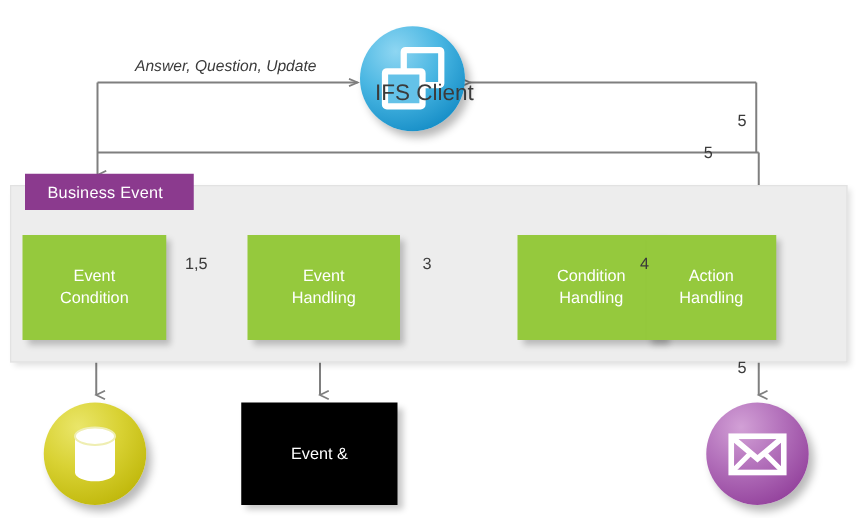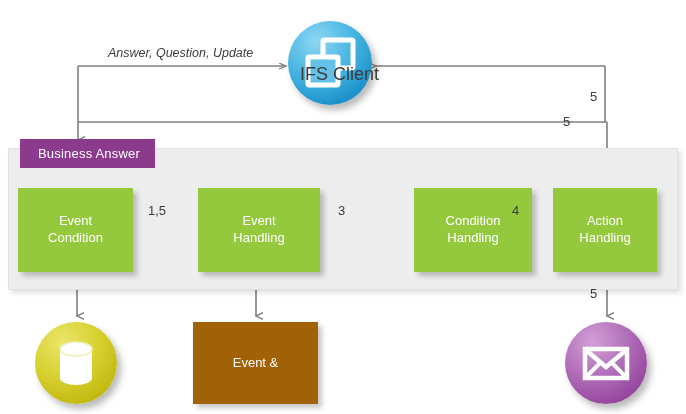--- a/index.html
+++ b/index.html
@@ -35,26 +35,26 @@
     top:188px;height:84px;background:#95C93D;color:#ffffff;
     display:flex;flex-direction:column;align-items:center;
     justify-content:center;line-height:1.28;font-size:13px;
     box-shadow:4px 4px 5px rgba(0,0,0,0.22);
     text-align:center;
   }
   .pbox span{display:block;}
   #box-event-production{left:18px;width:115px;}
   #box-event-handling  {left:198px;width:122px;}
   #box-condition-handling{left:372px;width:118px;margin-left:42px;}
-  #box-action-handling {left:553px;width:104px;}
+  #box-action-handling {left:517px;width:104px;}
 
   
   .obox{
     left:193px;top:322px;width:125px;height:82px;
-    background:#a16207;color:#ffffff;
+    background:#000000;color:#ffffff;
     display:flex;flex-direction:column;align-items:center;
     justify-content:center;line-height:1.35;font-size:13px;
     box-shadow:4px 4px 5px rgba(0,0,0,0.22);text-align:left;
   }
 
   
   .node{border-radius:50%;box-shadow:4px 5px 7px rgba(0,0,0,0.28);}
   #node-ifs-client{
     left:288px;top:21px;width:84px;height:84px;
     background:radial-gradient(circle at 34% 24%, #8ed6f2 0%, #49b6e2 42%, #1a91c9 78%, #0f7bb0 100%);
@@ -138,21 +138,21 @@
       </g>
 
       <g>
         <path d="M607,272 L607,316" marker-end="url(#ah-d)"></path>
       </g>
     </g>
   </svg>
 
   <div class="abs bl-panel"></div>
   <div class="abs bl-tab">
-    <span>Business Answer</span>
+    <span>Business Event</span>
   </div>
 
   <div class="abs pbox" id="box-event-production">
     <span>Event</span>
     <span>Condition</span>
   </div>
 
   <div class="abs pbox" id="box-event-handling">
     <span>Event</span>
     <span>Handling</span>

